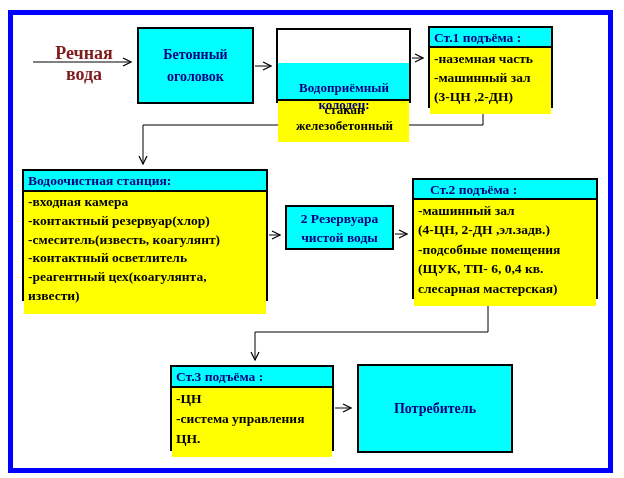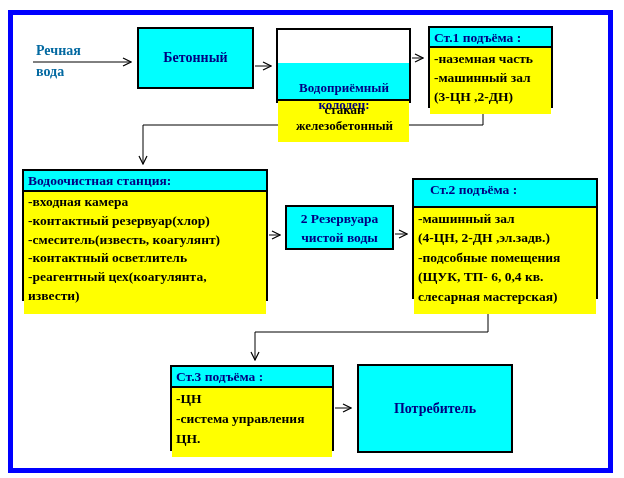--- a/index.html
+++ b/index.html
@@ -16,36 +16,36 @@
   .box { position:absolute; border:2px solid #000; }
   .cyanbox { background:var(--cyan,#00ffff); color:var(--title-navy,#000080); }
   .hdr {
     background:var(--cyan,#00ffff); color:var(--title-navy,#000080);
     border-bottom:2px solid #000; padding:1px 3px 0 4px; white-space:nowrap;
   }
   .bodyarea { background:var(--yellow,#ffff00); color:var(--body-text,#000); padding:1px 2px 8px 4px; }
   .line { white-space:nowrap; }
   .center { text-align:center; }
   .vcenter { display:flex; flex-direction:column; justify-content:center; }
-  .srcline { position:absolute; width:96px; text-align:left; font-size:14px; color:#0369a1; }
+  .srcline { position:absolute; width:96px; text-align:center; font-size:18px; color:#7f1d1d; }
 
   
-  .b-intake-head { left:137px; top:27px; width:117px; height:62px; font-size:14px; line-height:22px; }
+  .b-intake-head { left:137px; top:27px; width:117px; height:77px; font-size:14px; line-height:22px; }
   .b-intake-well { left:276px; top:28px; width:135px; height:75px; font-size:13px; }
   .b-intake-well .hdr  { height:38px; line-height:17px; text-align:center; padding-top:16px;margin-top:33px; }
   .b-intake-well .bodyarea { line-height:16px; text-align:center; padding-top:1px; }
   .b-lift1 { left:428px; top:26px; width:125px; height:82px; font-size:13.5px; }
   .b-lift1 .hdr { height:20px; line-height:17px; }
   .b-lift1 .bodyarea { line-height:19px; }
   .b-treatment { left:22px; top:169px; width:246px; height:132px; font-size:13.5px; }
   .b-treatment .hdr { height:21px; line-height:18px; }
   .b-treatment .bodyarea { line-height:18.8px; }
   .b-reservoirs { left:285px; top:205px; width:109px; height:45px; font-size:13.5px; line-height:19px; }
   .b-lift2 { left:412px; top:178px; width:186px; height:121px; font-size:13.5px; }
-  .b-lift2 .hdr { height:28px; line-height:17px;padding-left:16px; }
+  .b-lift2 .hdr { height:20px; line-height:17px;padding-left:16px; }
   .b-lift2 .bodyarea { line-height:19.4px; }
   .b-lift3 { left:170px; top:365px; width:164px; height:86px; font-size:13.5px; }
   .b-lift3 .hdr { height:21px; line-height:18px; }
   .b-lift3 .bodyarea { line-height:20px; }
   .b-consumer { left:357px; top:364px; width:156px; height:89px; font-size:14px; }
 </style>
 </head>
 <body>
 
 <div class="page">
@@ -68,20 +68,21 @@
       <polyline points="488,300 488,332 255,332 255,360" marker-end="url(#arr)"></polyline>
       <line x1="335" y1="408" x2="351" y2="408" marker-end="url(#arr)"></line>
     </g>
   </svg>
 
   <div class="srcline" style="left:36px; top:43px;">Речная</div>
   <div class="srcline" style="left:36px; top:64px;">вода</div>
 
   <div class="box cyanbox vcenter center b-intake-head">
     <div class="line">Бетонный</div>
+    <div class="line">оголовок</div>
   </div>
 
   <div class="box b-intake-well">
     <div class="hdr">
       <div class="line">Водоприёмный</div>
       <div class="line">колодец:</div>
     </div>
     <div class="bodyarea">
       <div class="line">стакан</div>
       <div class="line">железобетонный</div>

